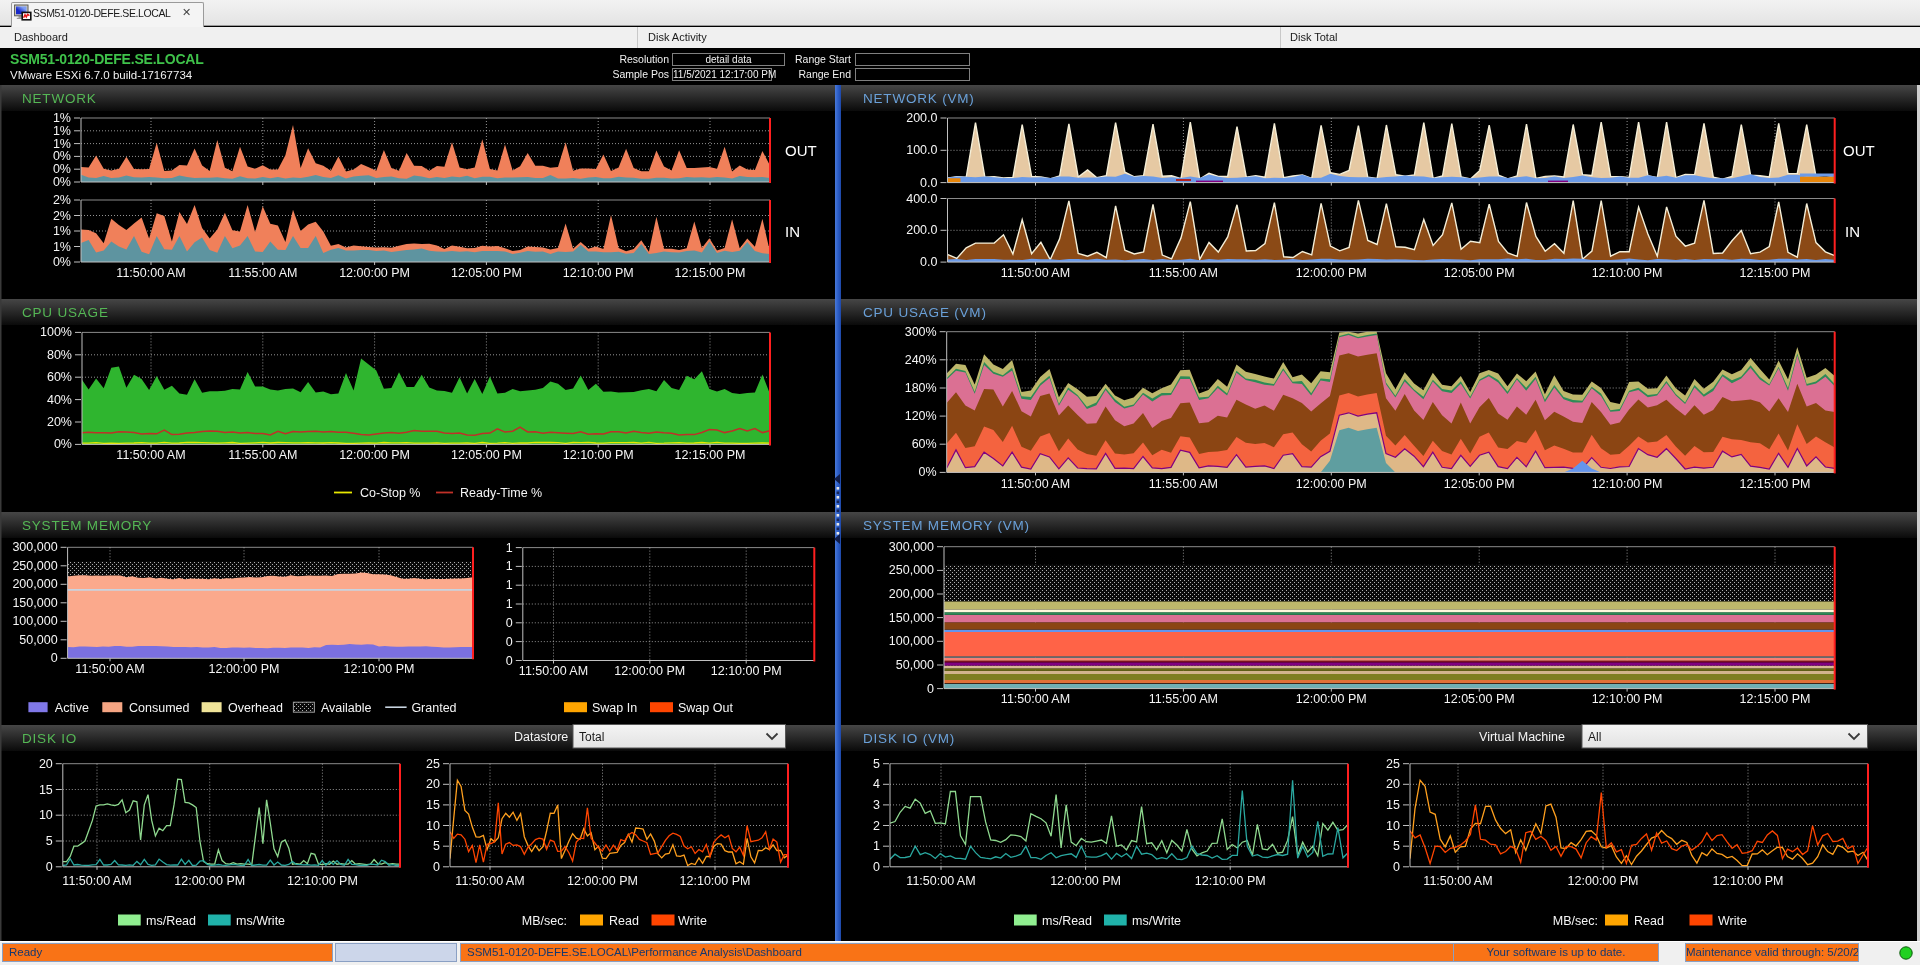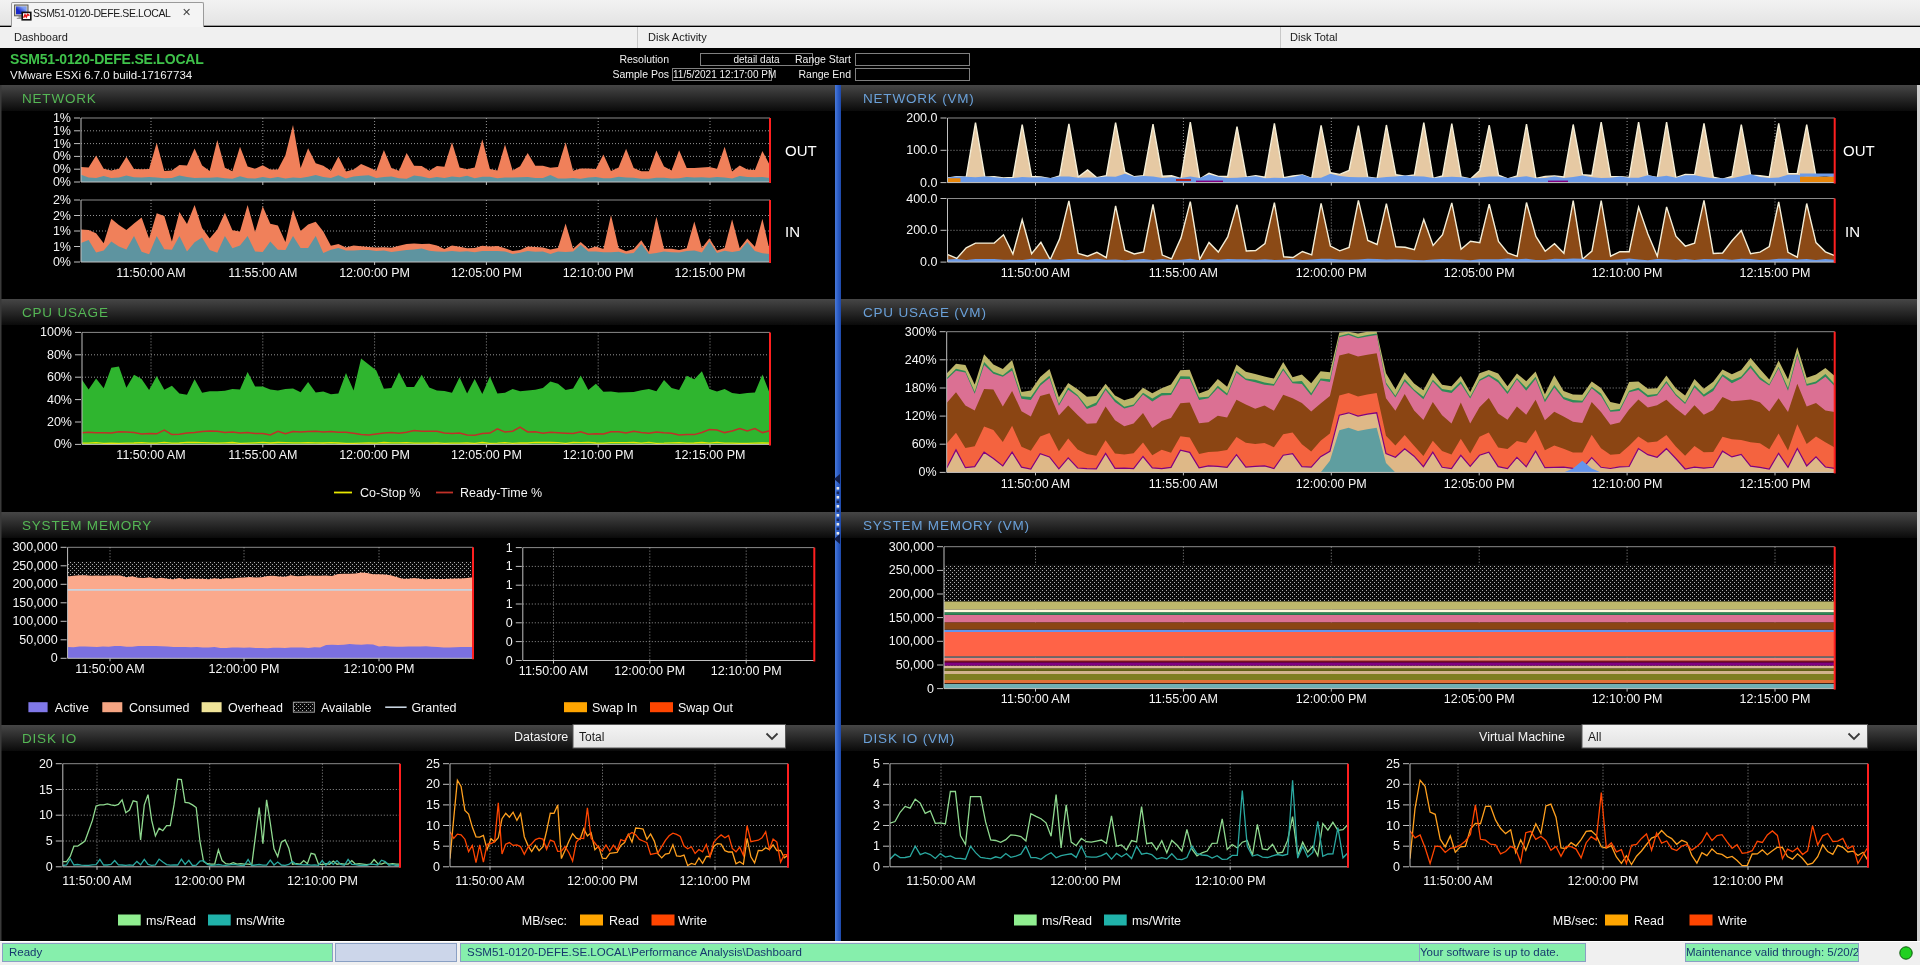--- a/index.html
+++ b/index.html
@@ -15,21 +15,21 @@
 .navsep { top:27px; width:1px; height:21px; background:#c8c8c8; }
 .navtxt { top:31px; font-size:11px; color:#1a1a1a; }
 #hdr { left:0; top:48px; width:1920px; height:37px; background:#000; }
 #title { left:10px; top:51px; font-size:14px; font-weight:bold; color:#3FC24A; letter-spacing:-0.2px; }
 #subtitle { left:10px; top:69px; font-size:11.5px; color:#f0f0f0; }
 .flabel { font-size:10.5px; color:#f0f0f0; text-align:right; width:80px; }
 .fbox { background:#000; border:1px solid #808080; font-size:10px; color:#f0f0f0;
   text-align:center; line-height:12px; white-space:nowrap; }
 #statusbar { left:0; top:941px; width:1920px; height:24px; background:#f0f0f0;
   border-top:1px solid #ffffff; }
-.seg { top:943px; height:19px; border:1px solid #8aa0c4; background:#86efac;
+.seg { top:943px; height:19px; border:1px solid #8aa0c4; background:#f97316;
   font-size:11.5px; color:#16386E; line-height:17px; white-space:nowrap; overflow:hidden; }
 </style></head>
 <body>
 <div class="abs" id="tabbar"></div>
 <div class="abs" id="tab"></div>
 <svg class="abs" style="left:14px;top:4px;z-index:6" width="18" height="18" viewBox="0 0 18 18">
   <defs>
       <linearGradient id="scr" x1="0" y1="1" x2="1" y2="0">
     <stop offset="0.35" stop-color="#1828c8"></stop>
         <stop offset="0.75" stop-color="#7e9ef4"></stop>
@@ -47,21 +47,21 @@
 <div class="abs" id="navrow"></div>
 <div class="abs navsep" style="left:637px"></div>
 <div class="abs navsep" style="left:1280px"></div>
 <div class="abs navtxt" style="left:14px">Dashboard</div>
 <div class="abs navtxt" style="left:648px">Disk Activity</div>
 <div class="abs navtxt" style="left:1290px">Disk Total</div>
 <div class="abs" id="hdr"></div>
 <div class="abs" id="title">SSM51-0120-DEFE.SE.LOCAL</div>
 <div class="abs" id="subtitle">VMware ESXi 6.7.0 build-17167734</div>
 <div class="abs flabel" style="left:589px;top:53px">Resolution</div>
-<div class="abs fbox" style="left:700px;top:53px;width:113px;height:13px">detail data</div>
+<div class="abs fbox" style="left:672px;top:53px;width:113px;height:13px">detail data</div>
 <div class="abs flabel" style="left:771px;top:53px">Range Start</div>
 <div class="abs fbox" style="left:855px;top:53px;width:115px;height:13px"></div>
 <div class="abs flabel" style="left:589px;top:68px">Sample Pos</div>
 <div class="abs fbox" style="left:672px;top:68px;width:100px;height:13px">11/5/2021 12:17:00 PM</div>
 <div class="abs flabel" style="left:771px;top:68px">Range End</div>
 <div class="abs fbox" style="left:855px;top:68px;width:115px;height:13px"></div>
 <svg class="abs" style="left:0;top:85px" width="1920" height="856" viewBox="0 85 1920 856" font-family="Liberation Sans, sans-serif">
 <defs>
 <linearGradient id="hdrgrad" x1="0" y1="0" x2="0" y2="1">
   <stop offset="0" stop-color="#464646"></stop>
@@ -667,17 +667,17 @@
 <rect x="836.6" y="532" width="2.6" height="2.6" fill="#e8e8e8"></rect>
 <path d="M 840 474 l 0 10 l -6 -5 z" fill="#101c48"></path>
 <path d="M 840 534 l 0 10 l -6 -5 z" fill="#101c48"></path>
 <rect x="1917" y="85" width="3" height="856" fill="#cfcfcf"></rect>
 <rect x="0" y="85" width="1.5" height="856" fill="#3a3a3a"></rect>
 </svg>
 <div class="abs" id="statusbar"></div>
 <div class="abs seg" style="left:2px;width:331px;padding-left:6px">Ready</div>
 <div class="abs seg" style="left:335px;width:122px;background:#ccd6ea"></div>
 <div class="abs seg" style="left:460px;width:1034px;padding-left:6px">SSM51-0120-DEFE.SE.LOCAL\Performance Analysis\Dashboard</div>
-<div class="abs seg" style="left:1419px;width:167px;text-align:left">Your software is up to date.</div>
+<div class="abs seg" style="left:1453px;width:206px;text-align:center">Your software is up to date.</div>
 <div class="abs seg" style="left:1685px;width:174px;text-align:center">Maintenance valid through: 5/20/2022</div>
 <svg class="abs" style="left:1898px;top:945px" width="16" height="16">
   <circle cx="8" cy="8" r="6.2" fill="#21D121" stroke="#0a5a0a" stroke-width="1"></circle>
 </svg>
 
 </body></html>

